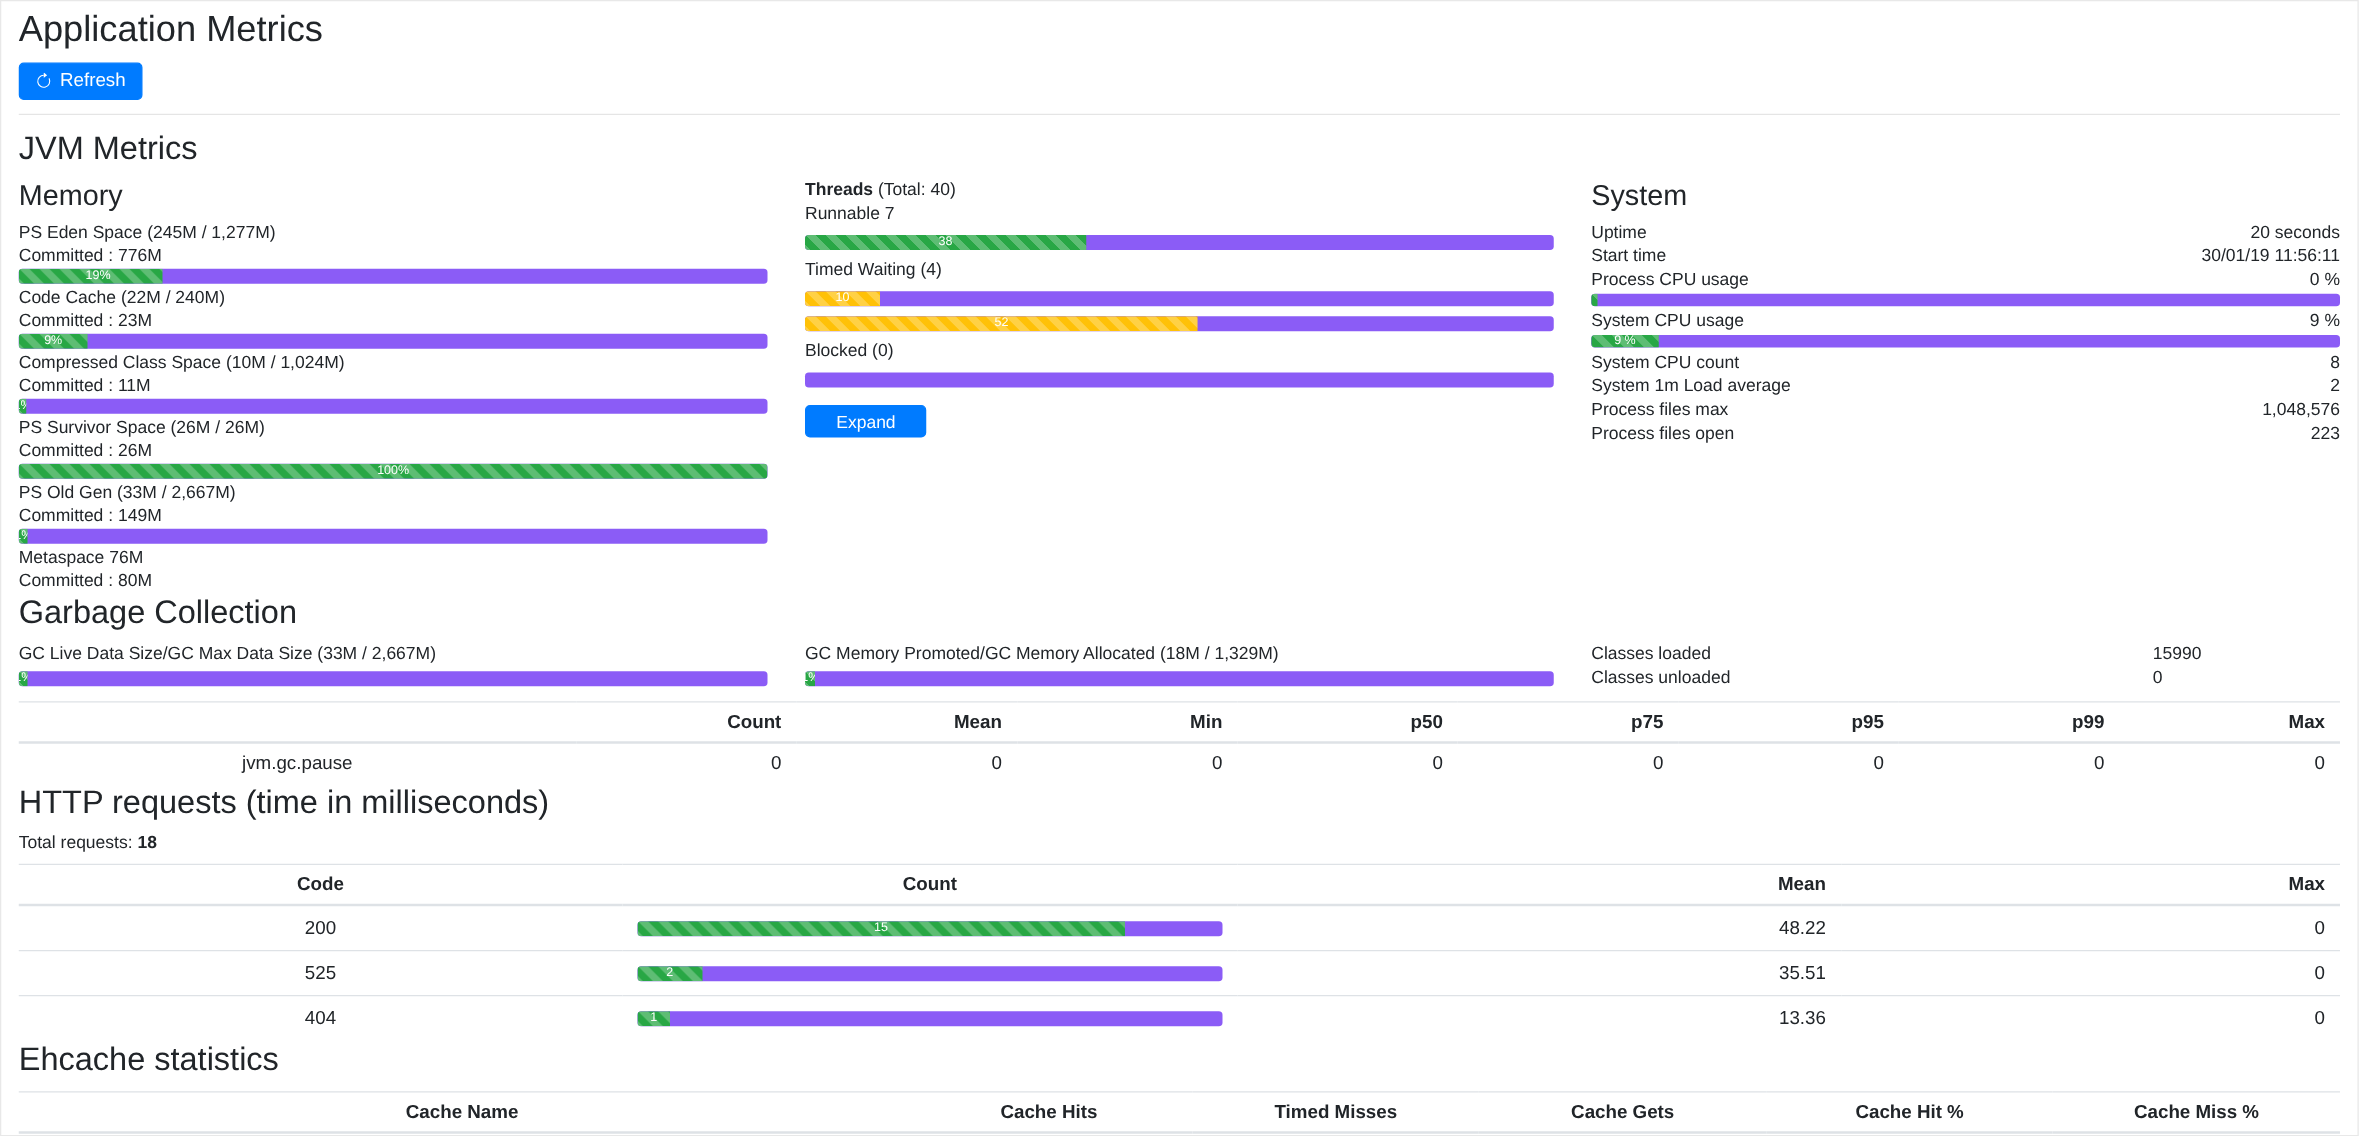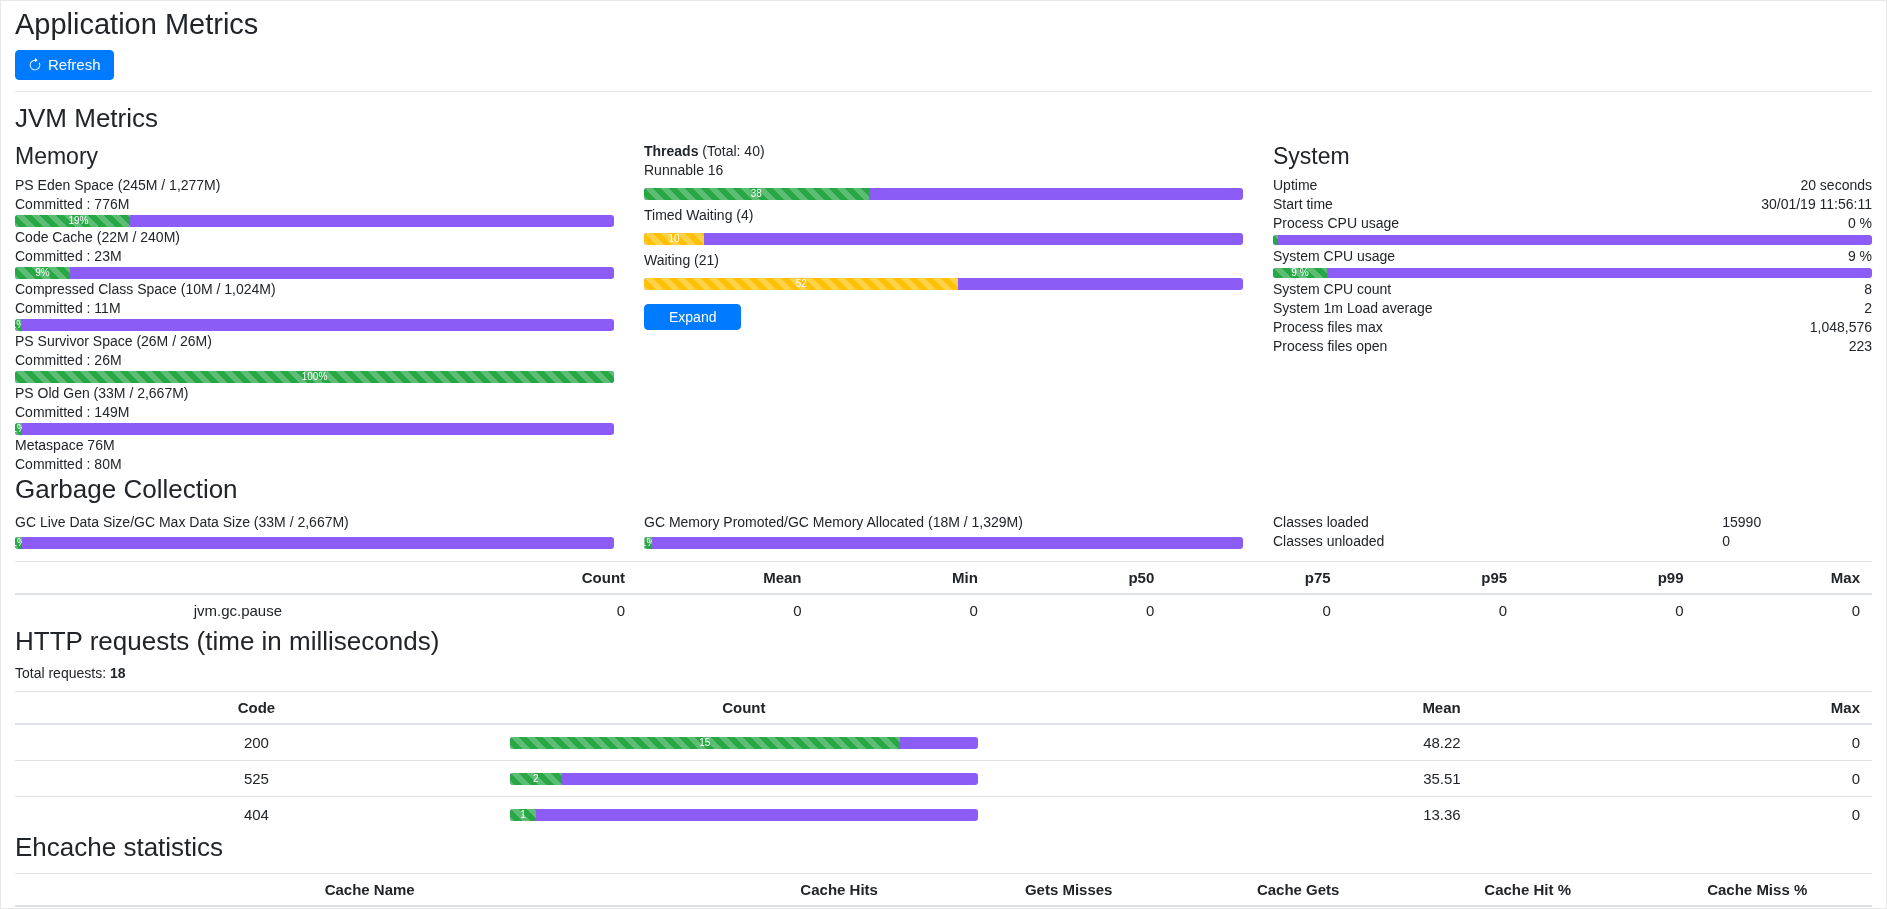--- a/index.html
+++ b/index.html
@@ -140,40 +140,45 @@
       <div class="mem-item">
         <div class="small-text">Metaspace 76M</div>
         <div class="small-text">Committed : 80M</div>
       </div>
     </div>
 
     <div>
       <div class="small-text"><span class="bold">Threads</span><span> (Total: 40)</span></div>
 
       <div class="thread-item">
-        <div class="small-text">Runnable 16</div>
+        <div class="small-text">Runnable 7</div>
         <div class="progress">
           <div class="progress-bar bg-success striped" style="width: 37.5%;">38</div>
         </div>
       </div>
 
       <div class="thread-item">
         <div class="small-text">Timed Waiting (4)</div>
         <div class="progress">
           <div class="progress-bar bg-warning striped" style="width: 10%;">10</div>
         </div>
       </div>
 
       <div class="thread-item">
-        <div class="small-text">Waiting (21)</div>
         <div class="progress">
           <div class="progress-bar bg-warning striped" style="width: 52.5%;">52</div>
         </div>
       </div>
 
+      <div class="thread-item">
+        <div class="small-text">Blocked (0)</div>
+        <div class="progress">
+          <div class="progress-bar bg-success striped" style="width: 0%;"></div>
+        </div>
+      </div>
 
       <button class="btn btn-sm">Expand</button>
     </div>
 
     <div>
       <h4 class="col-heading">System</h4>
 
       <div class="sys-row">
         <span>Uptime</span>
         <span>20 seconds</span>
@@ -343,21 +348,21 @@
         <col style="width:12.36%">
         <col style="width:12.36%">
         <col style="width:12.36%">
         <col style="width:12.36%">
         <col style="width:12.36%">
     </colgroup>
     <thead>
       <tr>
         <th>Cache Name</th>
         <th>Cache Hits</th>
-        <th>Gets Misses</th>
+        <th>Timed Misses</th>
         <th>Cache Gets</th>
         <th>Cache Hit %</th>
         <th>Cache Miss %</th>
       </tr>
     </thead>
   </table>
 
 </div>
 
 </body></html>

